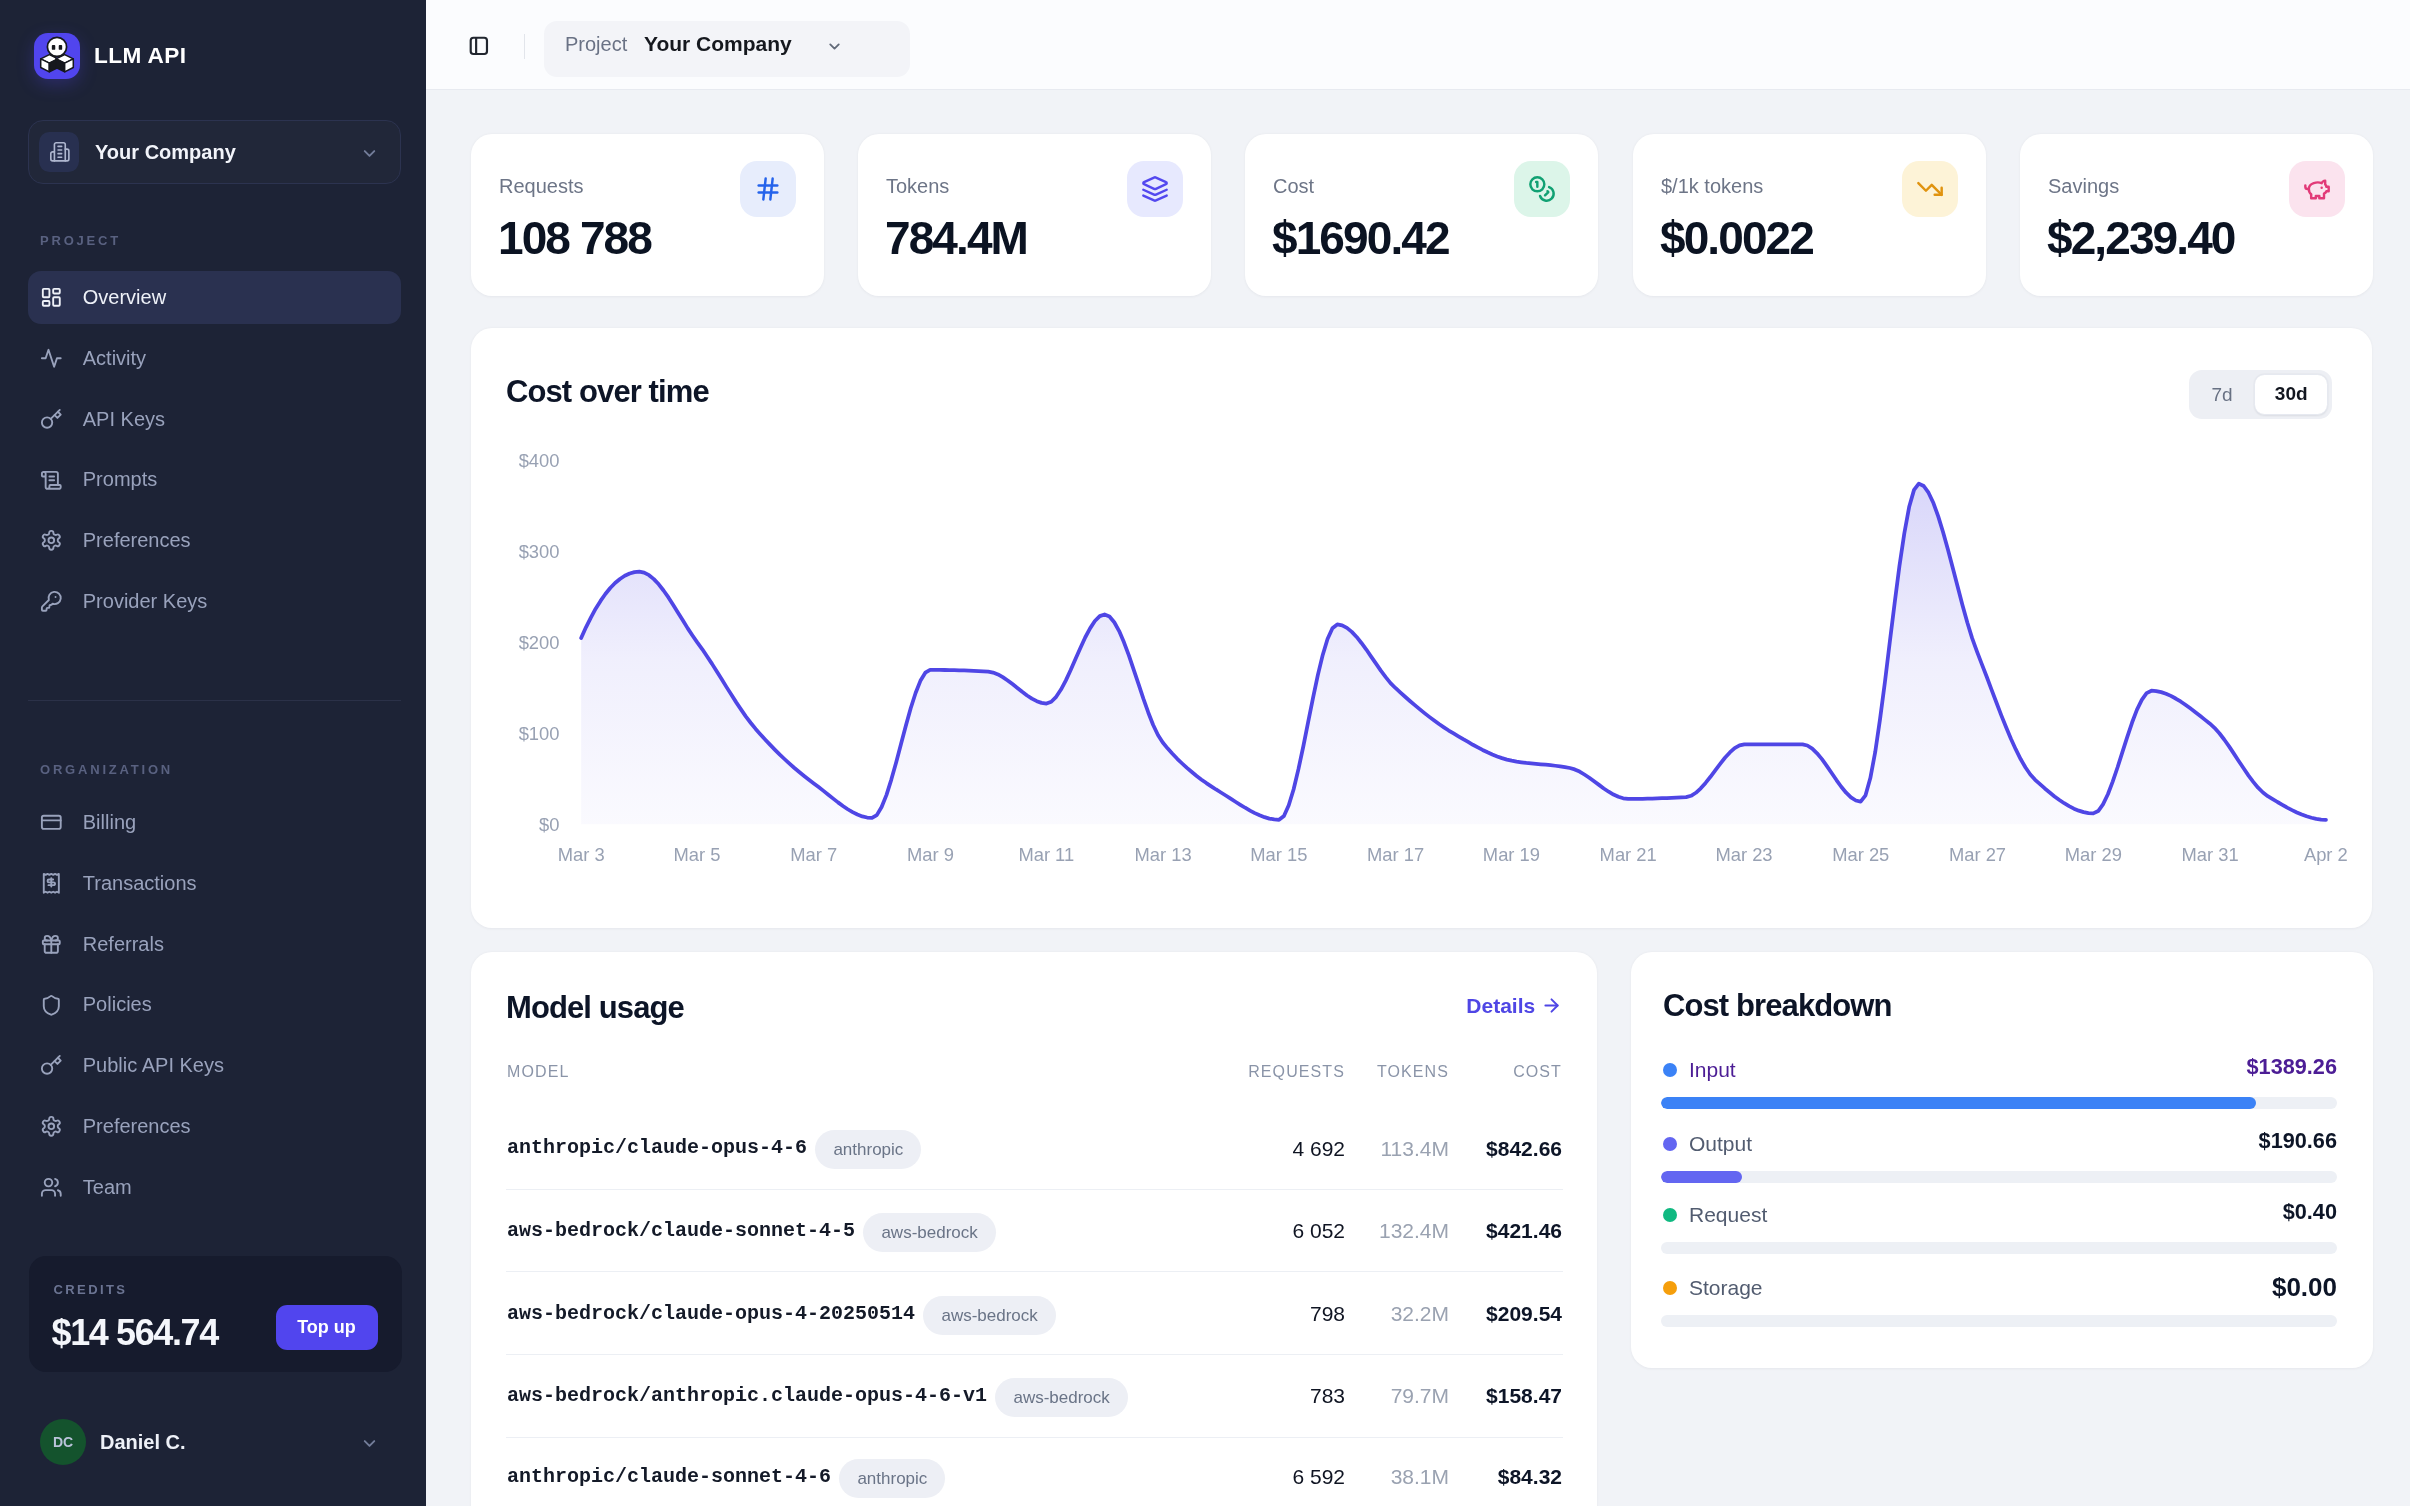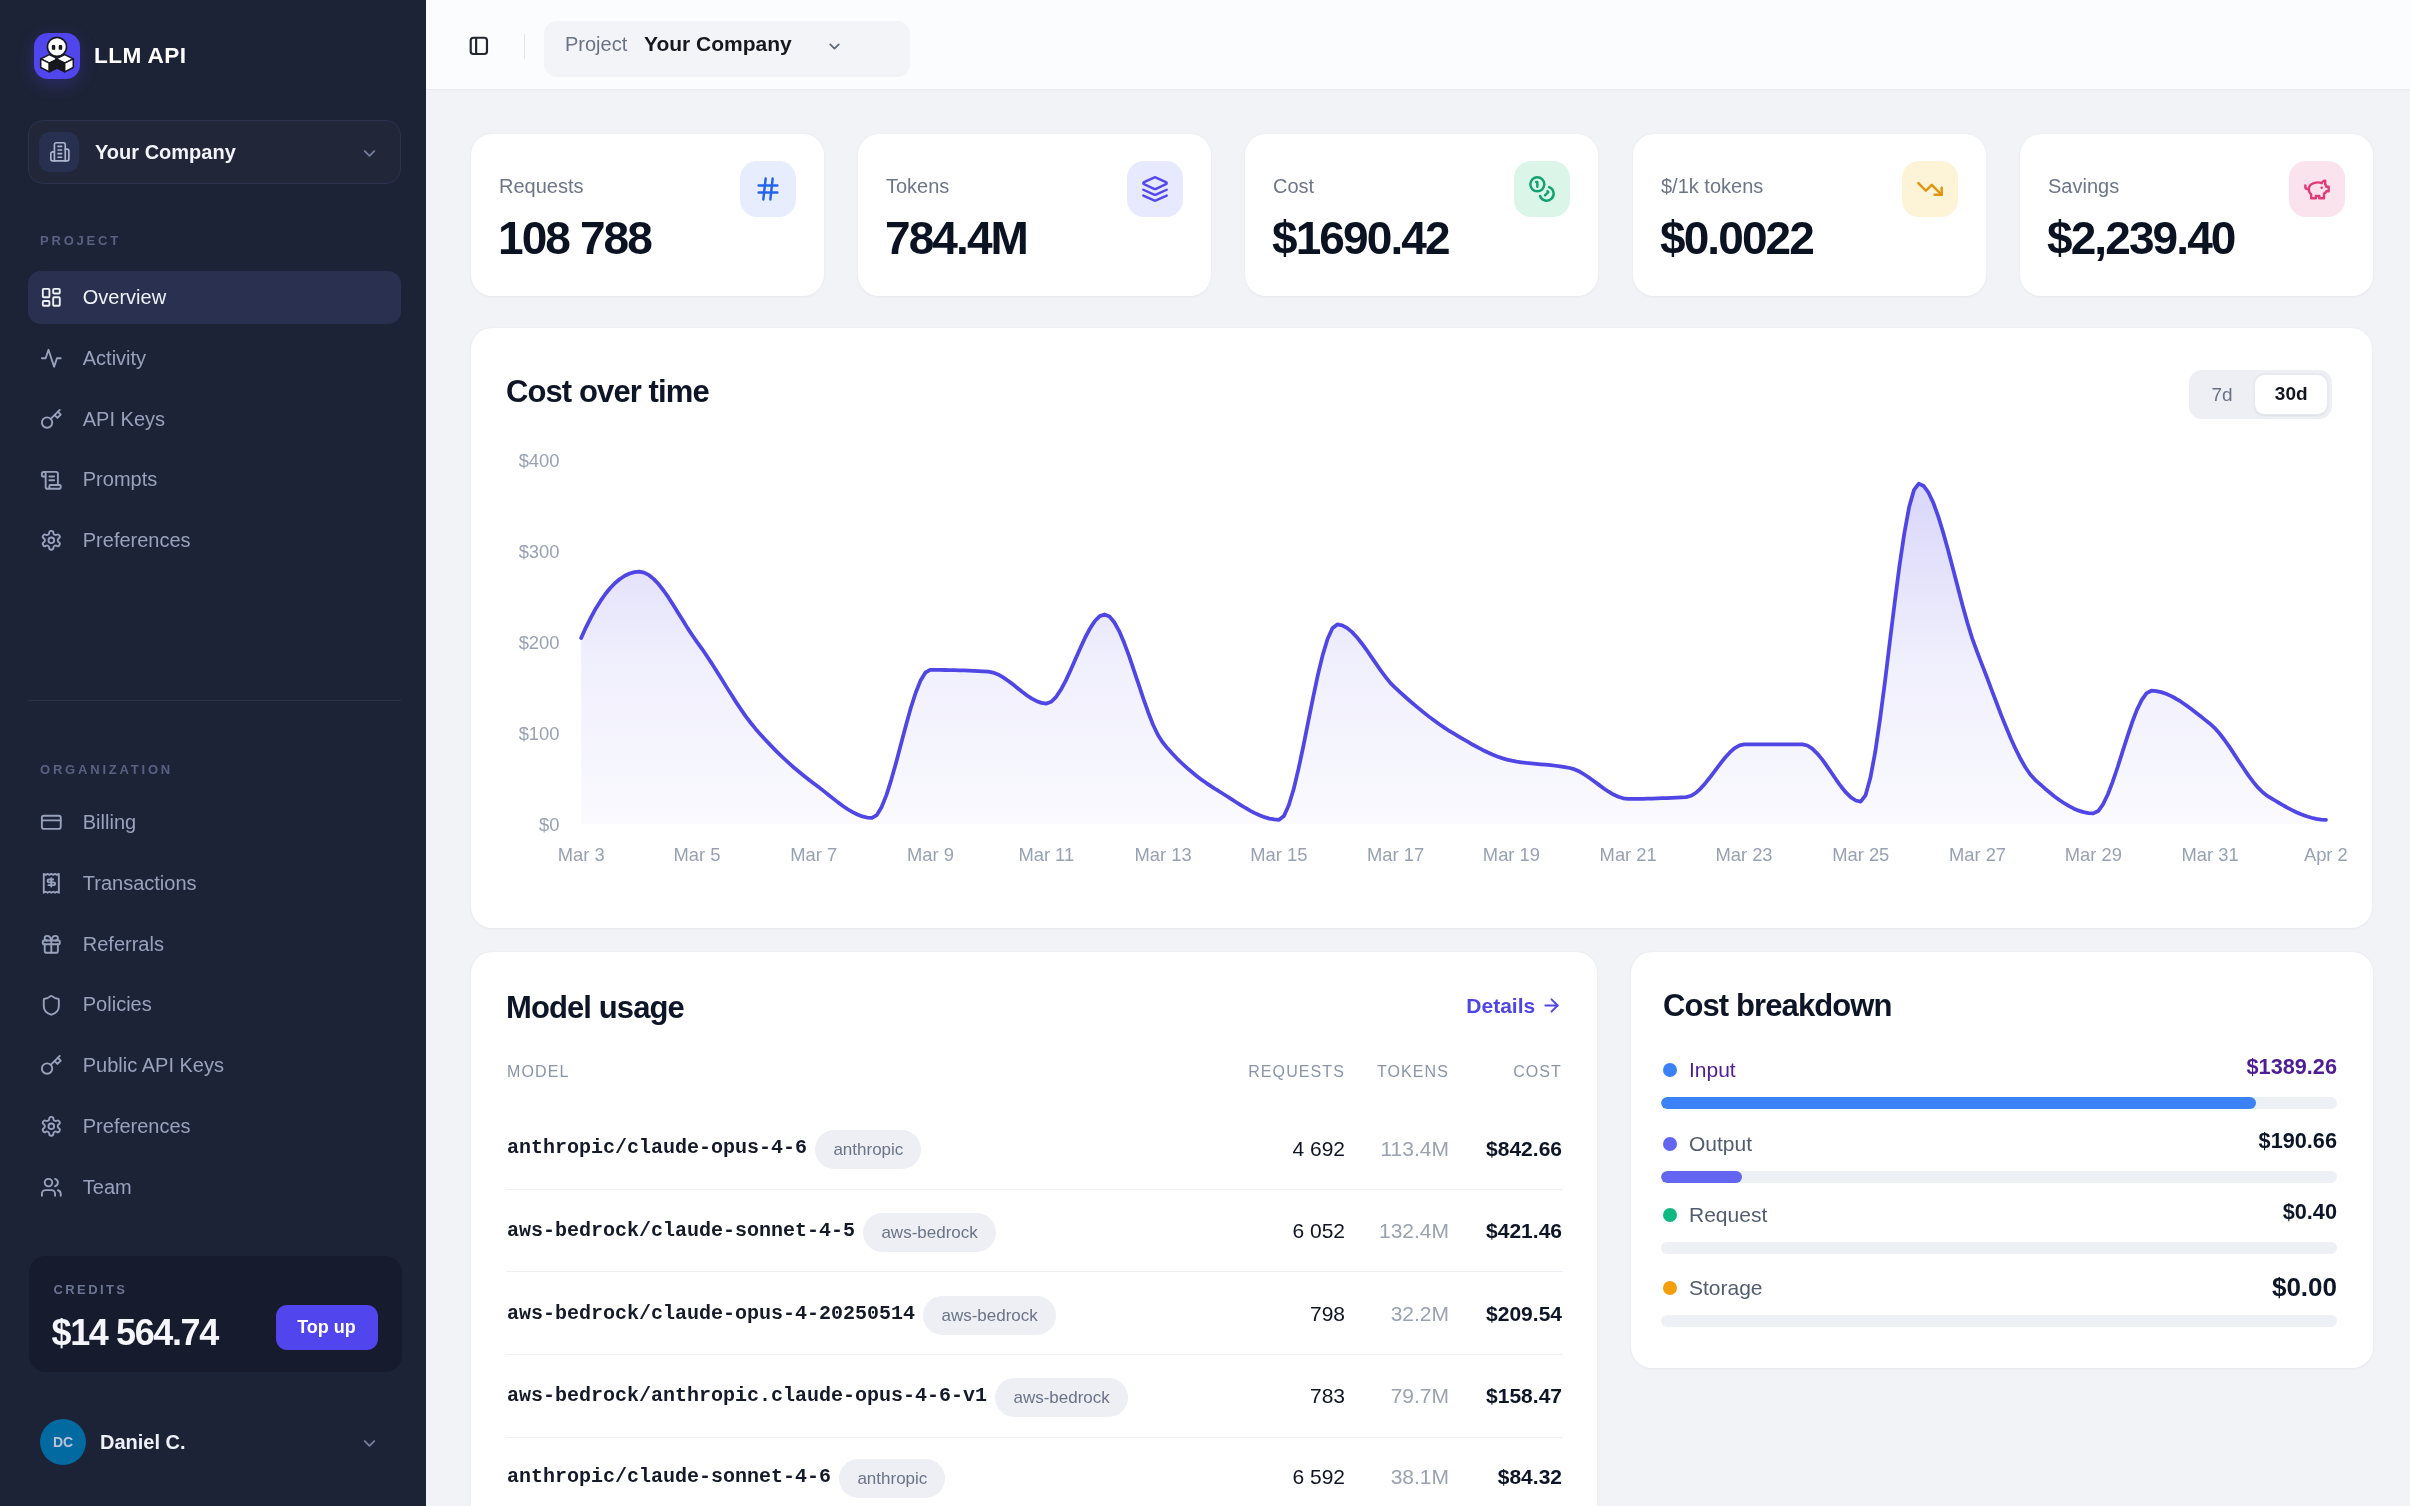--- a/index.html
+++ b/index.html
@@ -15,21 +15,21 @@
 .nav{position:absolute;left:28px;width:373px;}
 .nav .it{height:53px;margin-bottom:7.8px;border-radius:13px;display:flex;align-items:center;color:#99a2bc;font-size:20px;}
 .nav .it .ic{width:22.6px;height:22.6px;margin-left:12.2px;margin-right:20px;flex:none}
 .nav .it.act{background:#2a3150;color:#eef1f8}
 .sdiv{position:absolute;left:28px;width:373px;height:0.9px;background:#2b3148}
 .credits{position:absolute;left:29px;top:1256px;width:373px;height:116px;border-radius:17px;background:#161b2d}
 .credits .lb{position:absolute;left:24.5px;top:26px;font-size:13px;font-weight:bold;letter-spacing:2.4px;color:#6b7492}
 .credits .amt{position:absolute;left:22.6px;top:56px;font-size:36px;font-weight:bold;color:#f4f6fb;letter-spacing:-1.4px}
 .topup{position:absolute;right:24.5px;top:49px;width:102px;height:45px;border-radius:11.3px;background:#5145ee;color:#fff;font-size:18px;font-weight:bold;display:flex;align-items:center;justify-content:center}
 .who{position:absolute;left:40px;top:1419px;width:358px;height:47px}
-.who .av{position:absolute;left:0;top:0;width:46px;height:46px;border-radius:50%;background:#0369a1;color:#bac3da;font-size:14px;font-weight:bold;display:flex;align-items:center;justify-content:center}
+.who .av{position:absolute;left:0;top:0;width:46px;height:46px;border-radius:50%;background:#14532d;color:#bac3da;font-size:14px;font-weight:bold;display:flex;align-items:center;justify-content:center}
 .who .nm{position:absolute;left:60px;top:12.2px;font-size:20px;font-weight:bold;color:#eef1f8}
 .who .chev{position:absolute;right:19px;top:15px}
 .topbar{position:absolute;left:426px;top:0;width:1985px;height:90px;background:#fbfcfe;border-bottom:0.9px solid #e7eaf0}
 .pill{position:absolute;left:118px;top:21px;width:366px;height:56px;border-radius:13px;background:#f3f4f8}
 .main{position:absolute;left:426px;top:90px;width:1985px;height:1416px}
 .card{position:absolute;background:#fff;border-radius:21px;box-shadow:0 0.9px 2.8px rgba(16,24,40,.05)}
 .stat .lb{position:absolute;left:28px;top:41px;font-size:20px;color:#6d7587}
 .stat .val{position:absolute;left:27px;top:77px;font-size:46px;font-weight:800;color:#0b1322;letter-spacing:-1.9px}
 .chip{position:absolute;right:28px;top:27px;width:56px;height:56px;border-radius:17px;display:flex;align-items:center;justify-content:center}
 .ctitle{position:absolute;font-size:31px;font-weight:bold;color:#0d1527;letter-spacing:-0.9px}
@@ -101,20 +101,24 @@
     <div class="it"><svg class="ic" viewBox="0 0 24 24" fill="none" stroke="currentColor" stroke-width="2" stroke-linecap="round" stroke-linejoin="round">
           <path d="M15 12h-5"></path>
           <path d="M15 8h-5"></path>
           <path d="M19 17V5a2 2 0 0 0-2-2H4"></path>
           <path d="M8 21h12a2 2 0 0 0 2-2v-1a1 1 0 0 0-1-1H11a1 1 0 0 0-1 1v1a2 2 0 1 1-4 0V5a2 2 0 1 0-4 0v2a1 1 0 0 0 1 1h3"></path>
         </svg>Prompts</div>
     <div class="it"><svg class="ic" viewBox="0 0 24 24" fill="none" stroke="currentColor" stroke-width="2" stroke-linecap="round" stroke-linejoin="round">
           <path d="M12.22 2h-.44a2 2 0 0 0-2 2v.18a2 2 0 0 1-1 1.73l-.43.25a2 2 0 0 1-2 0l-.15-.08a2 2 0 0 0-2.73.73l-.22.38a2 2 0 0 0 .73 2.73l.15.1a2 2 0 0 1 1 1.72v.51a2 2 0 0 1-1 1.74l-.15.09a2 2 0 0 0-.73 2.73l.22.38a2 2 0 0 0 2.73.73l.15-.08a2 2 0 0 1 2 0l.43.25a2 2 0 0 1 1 1.73V20a2 2 0 0 0 2 2h.44a2 2 0 0 0 2-2v-.18a2 2 0 0 1 1-1.73l.43-.25a2 2 0 0 1 2 0l.15.08a2 2 0 0 0 2.73-.73l.22-.39a2 2 0 0 0-.73-2.73l-.15-.08a2 2 0 0 1-1-1.74v-.5a2 2 0 0 1 1-1.74l.15-.09a2 2 0 0 0 .73-2.73l-.22-.38a2 2 0 0 0-2.73-.73l-.15.08a2 2 0 0 1-2 0l-.43-.25a2 2 0 0 1-1-1.73V4a2 2 0 0 0-2-2z"></path>
           <circle cx="12" cy="12" r="3"></circle>
         </svg>Preferences</div>
+    <div class="it"><svg class="ic" viewBox="0 0 24 24" fill="none" stroke="currentColor" stroke-width="2" stroke-linecap="round" stroke-linejoin="round">
+          <path d="M2.586 17.414A2 2 0 0 0 2 18.828V21a1 1 0 0 0 1 1h3a1 1 0 0 0 1-1v-1a1 1 0 0 1 1-1h1a1 1 0 0 0 1-1v-1a1 1 0 0 1 1-1h.172a2 2 0 0 0 1.414-.586l.814-.814a6.5 6.5 0 1 0-4-4z"></path>
+          <circle cx="16.5" cy="7.5" r="1" fill="currentColor" stroke="none"></circle>
+        </svg>Provider Keys</div>
   </div>
   <div class="sdiv" style="top:700px"></div>
   <div class="sect" style="top:762px">ORGANIZATION</div>
   <div class="nav" style="top:796px">
     <div class="it"><svg class="ic" viewBox="0 0 24 24" fill="none" stroke="currentColor" stroke-width="2" stroke-linecap="round" stroke-linejoin="round">
           <rect x="2" y="5" width="20" height="14" rx="2"></rect>
           <path d="M2 10h20"></path>
         </svg>Billing</div>
     <div class="it"><svg class="ic" viewBox="0 0 24 24" fill="none" stroke="currentColor" stroke-width="2" stroke-linecap="round" stroke-linejoin="round">
           <path d="M4 2v20l2-1 2 1 2-1 2 1 2-1 2 1 2-1 2 1V2l-2 1-2-1-2 1-2-1-2 1-2-1-2 1Z"></path>

